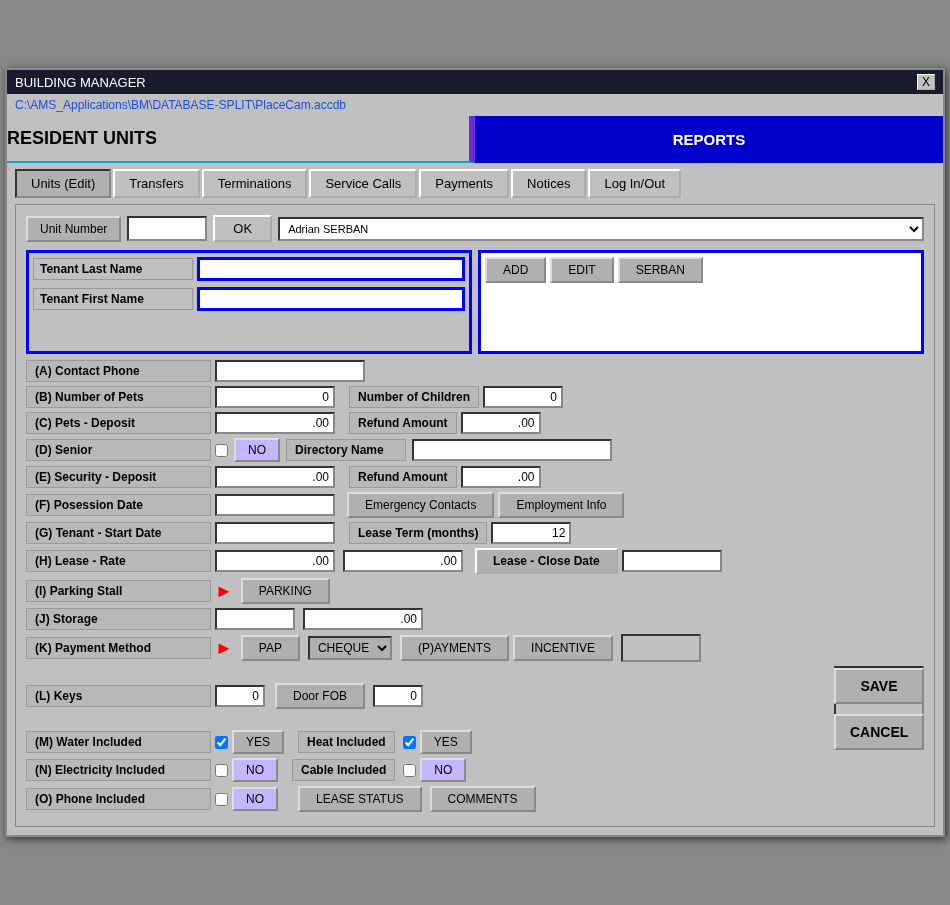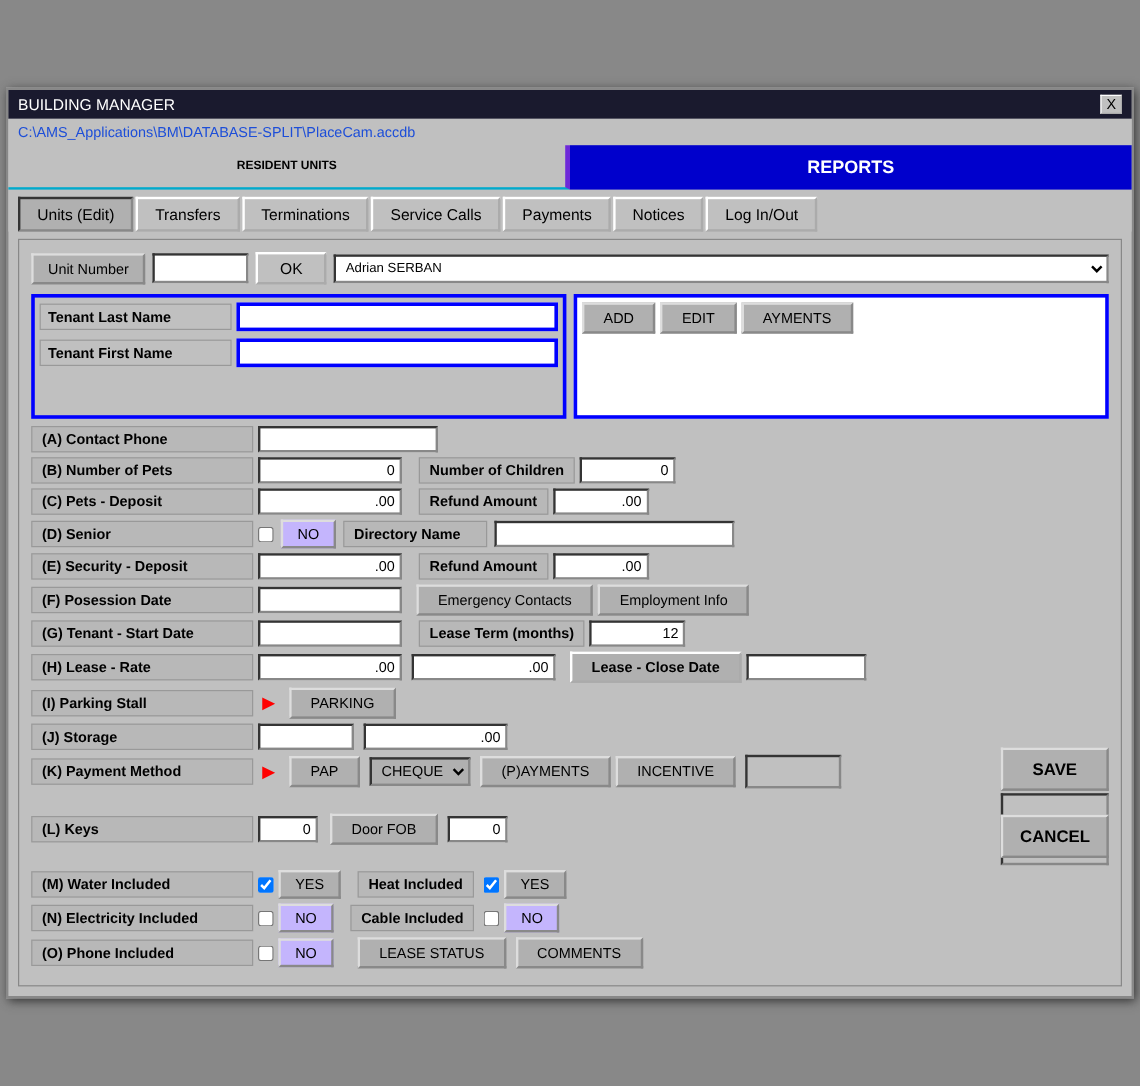--- a/index.html
+++ b/index.html
@@ -247,21 +247,21 @@
   <div class="title-bar">
     <span>BUILDING MANAGER</span>
     <span class="title-bar-close">X</span>
   </div>
 
   <div class="menu-bar">
     <span>C:\AMS_Applications\BM\DATABASE-SPLIT\PlaceCam.accdb</span>
   </div>
 
   <div class="top-nav-section">
-    <div class="top-nav-left" style="padding:12px 0;text-align:center;font-weight:bold;font-size:10px;border-bottom:2px solid #00aacc;border-right:4px solid #6d28d9;">
+    <div class="top-nav-left" style="padding:12px 0;font-weight:bold;font-size:18px;border-bottom:2px solid #00aacc;border-right:6px solid #6d28d9;">
       <span>RESIDENT UNITS</span>
     </div>
     <div class="top-nav-right">
       <span>REPORTS</span>
     </div>
   </div>
 
   <div class="tab-row">
     <button class="tab-btn active">Units (Edit)</button>
     <button class="tab-btn">Transfers</button>
@@ -295,21 +295,21 @@
         <div style="display:flex;align-items:center;">
           <div class="field-label">Tenant First Name</div>
           <input class="field-input" style="border: 3px solid blue; margin-left: 4px;" type="text" value="">
         </div>
       </div>
 
       <div style="border:3px solid blue;background:white;padding:4px;">
         <div style="display:flex;gap:4px;margin-bottom:4px;">
           <button class="btn-action">ADD</button>
           <button class="btn-action">EDIT</button>
-          <button class="btn-action">AYMENTS</button>
+          <button class="btn-action">SERBAN</button>
         </div>
         <div style="background:white;flex:1;min-height:60px;"></div>
       </div>
     </div>
 
     <div class="form-row">
       <div class="label-cell">(A) Contact Phone</div>
       <input class="input-cell input-cell-left" style="width: 150px;" type="text" value="">
     </div>
 
@@ -388,21 +388,21 @@
       <button class="btn-action" style="margin-left:4px;">(P)AYMENTS</button>
       <button class="btn-action">INCENTIVE</button>
       <div style="background:#c0c0c0;border:2px inset #888;width:80px;height:28px;margin-left:4px;"></div>
     </div>
 
     <div class="form-row">
       <div class="label-cell">(L) Keys</div>
       <input class="input-cell" style="width: 50px;" type="text" value="0">
       <button class="btn-action" style="margin-left:6px;">Door FOB</button>
       <input class="input-cell" style="width: 50px; margin-left: 4px;" type="text" value="0">
-      <div style="background:#c0c0c0;border:2px inset #888;width:90px;height:60px;margin-left:auto;display:flex;flex-direction:column;justify-content:flex-end;align-items:center;gap:20px;padding-bottom:4px;">
+      <div style="background:#c0c0c0;border:2px inset #888;width:90px;height:60px;margin-left:auto;display:flex;flex-direction:column;justify-content:space-between;align-items:center;gap:10px;padding-bottom:4px;">
         <button class="btn-save">SAVE</button>
         <button class="btn-cancel">CANCEL</button>
       </div>
     </div>
 
     <div class="form-row">
       <div class="label-cell">(M) Water Included</div>
       <div style="display:flex;align-items:center;gap:4px;">
         <input type="checkbox" checked="" style="">
         <button class="checkbox-btn" style="background:#b0b0b0;">YES</button>

